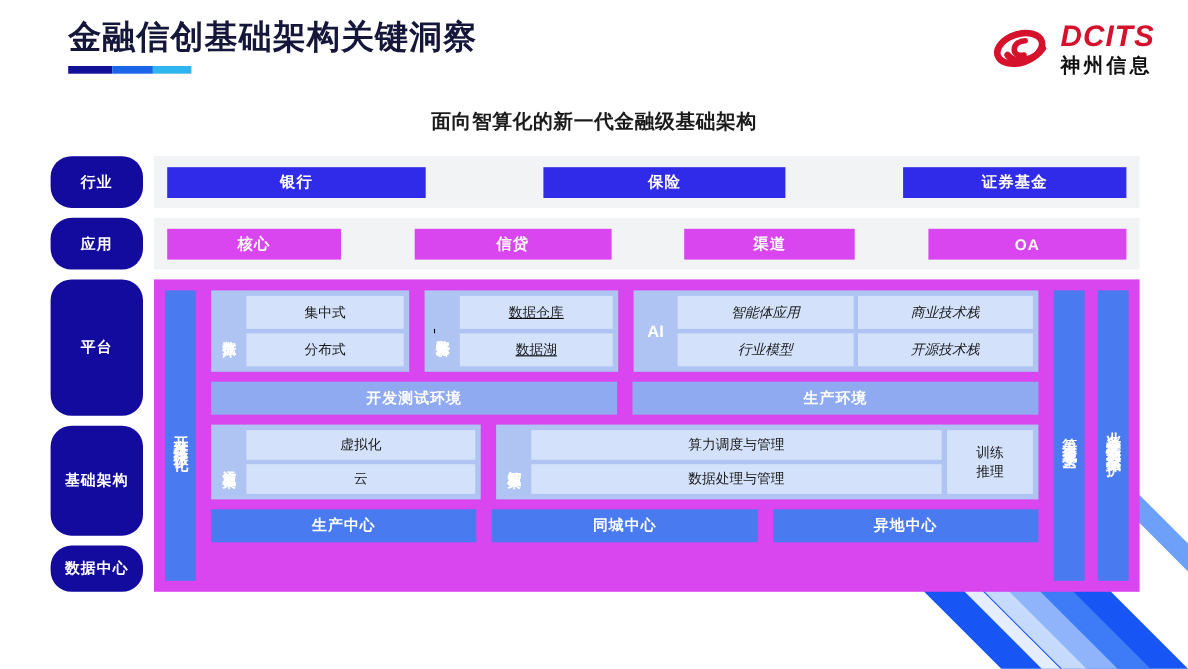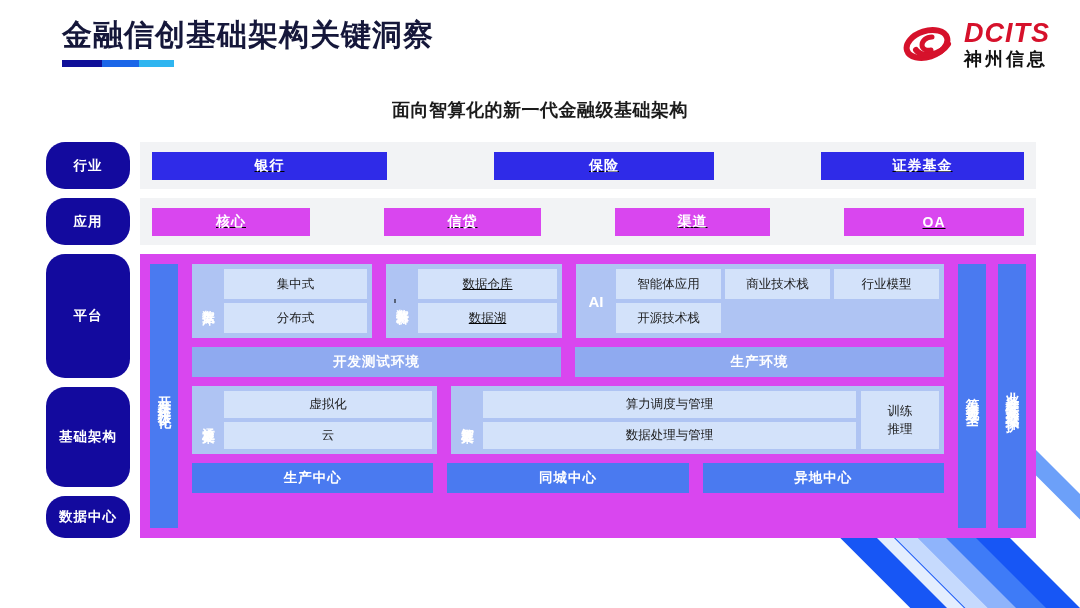--- a/index.html
+++ b/index.html
@@ -40,21 +40,21 @@
 
   
   .diagram{position:absolute;left:46px;top:142px;width:990px;}
 
   .row{display:flex;align-items:stretch;margin-bottom:9px;}
   .tag{
     width:84px;flex:0 0 84px;background:#130A9E;color:#fff;
     display:flex;align-items:center;justify-content:center;
     font-size:13.5px;font-weight:bold;letter-spacing:1px;border-radius:19px;
   }
-  .panel{flex:1;background:#F2F3F5;margin-left:10px;display:flex;align-items:center;text-decoration:underline;}
+  .panel{flex:1;background:#F2F3F5;margin-left:10px;display:flex;align-items:center;}
 
   
   .r-industry{height:47px;}
   .r-industry .panel{padding:0 12px;gap:0;}
   .ind-box{
     height:28px;background:#2F2BE8;color:#fff;font-size:14px;font-weight:bold;
     display:flex;align-items:center;justify-content:center;letter-spacing:1px;
   }
 
   
@@ -91,21 +91,21 @@
   .grp{
     background:#AFC4F3;display:flex;align-items:stretch;
     padding:5px;box-sizing:border-box;gap:5px;
   }
   .grp-v{
     width:22px;flex:0 0 22px;color:#fff;font-size:12.5px;font-weight:bold;
     writing-mode:vertical-rl;text-orientation:upright;
     display:flex;align-items:center;justify-content:center;letter-spacing:1px;
   }
   .grp-cells{flex:1;display:flex;flex-direction:column;gap:4px;}
-  .grp-cells.two-col{display:grid;grid-template-columns:1fr 1fr 1fr;grid-auto-rows:1fr;gap:4px;}
+  .grp-cells.two-col{display:grid;grid-template-columns:1fr 1fr;grid-auto-rows:1fr;gap:4px;font-style:italic;}
   .cell{
     background:#D3E2FA;color:#1a1a1a;font-size:12.5px;
     display:flex;align-items:center;justify-content:center;flex:1;white-space:nowrap;
   }
   .grp-db{flex:0 0 180px;}
   .grp-da{flex:0 0 176px;text-decoration:underline;}
   .grp-ai{flex:1;}
   .grp-ai .grp-v{writing-mode:horizontal-tb;width:30px;flex:0 0 30px;font-size:15px;letter-spacing:0;}
 
   
@@ -188,21 +188,21 @@
         <div style="flex:1"></div>
         <div class="ind-box" style="width:203px;">证券基金</div>
       </div>
     </div>
 
     <div class="row r-app">
       <div class="tag">应用</div>
       <div class="panel">
         <div class="app-box" style="width:158px;">核心</div>
         <div style="flex:1"></div>
-        <div class="app-box" style="width:157px;">信贷</div>
+        <div class="app-box" style="width:179px;">信贷</div>
         <div style="flex:1"></div>
         <div class="app-box" style="width:155px;">渠道</div>
         <div style="flex:1"></div>
         <div class="app-box" style="width:180px;">OA</div>
       </div>
     </div>
 
     <div class="mid">
       <div class="mid-tags">
         <div class="tag tag-platform">平台</div>

